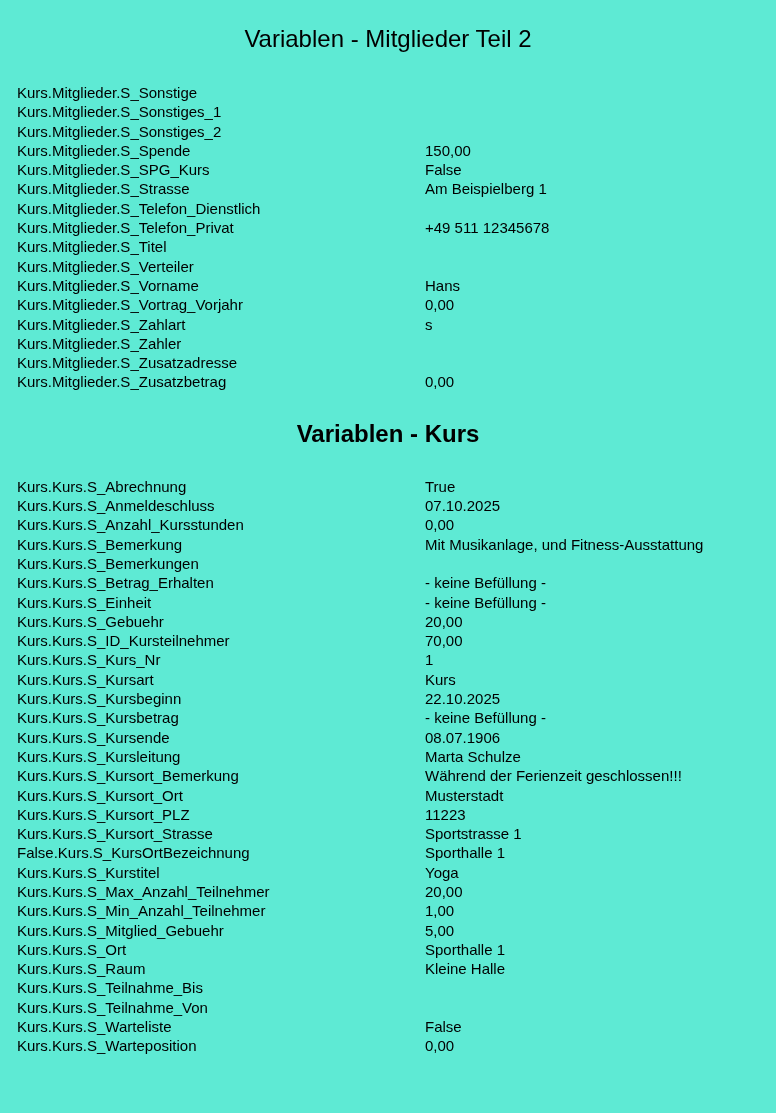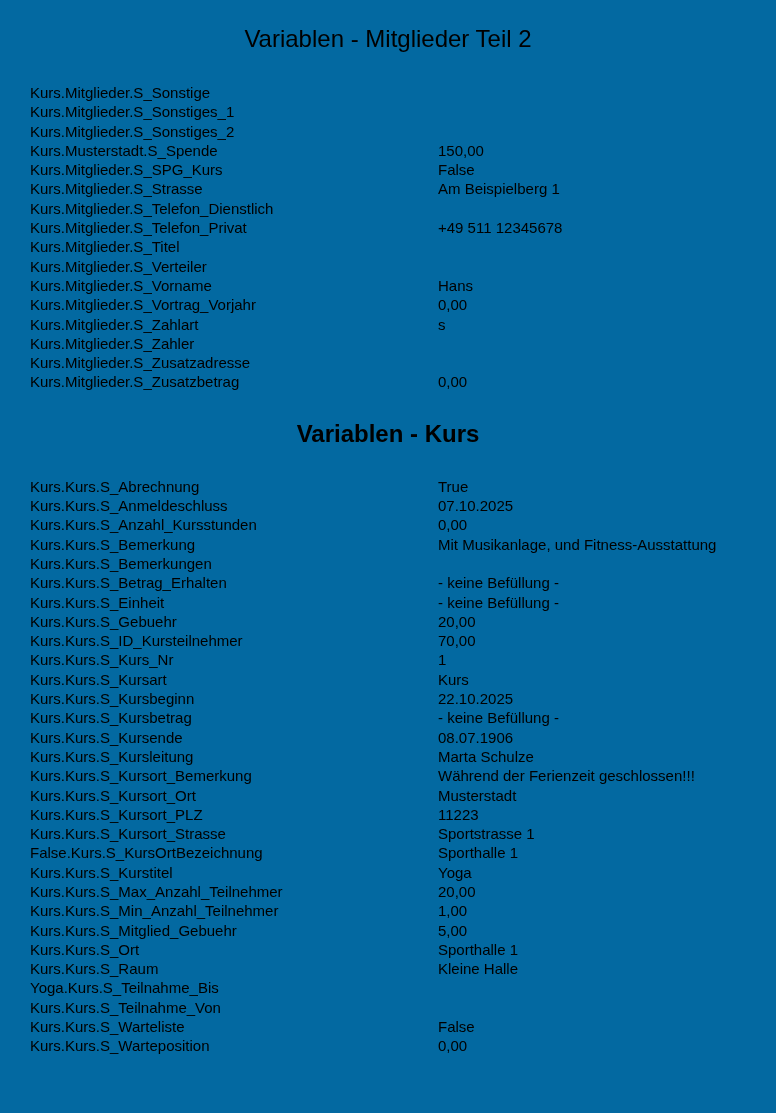--- a/index.html
+++ b/index.html
@@ -6,21 +6,21 @@
     margin: 0;
     padding: 0;
     background: #ffffff;
     color: #000000;
     font-family: "Liberation Sans", sans-serif;
   }
   #page {
     position: relative;
     width: 776px;
     height: 1113px;
-    background: #0369a1;
+    background: #5eead4;
     overflow: hidden;
   }
   .section-title {
     text-align: center;
     font-size: 24px;
     line-height: 28px;
     font-weight: 400;
     letter-spacing: 0;
   }
   #section-mitglieder .section-title { margin-top: 25px; }
@@ -29,21 +29,21 @@
   #section-kurs .rows              { margin-top: 29px; }
   .var-row {
     display: flex;
     font-size: 15px;
     line-height: 19.3px;
     white-space: nowrap;
   }
   .var-name {
     flex: 0 0 auto;
     width: 408px;
-    padding-left: 30px;
+    padding-left: 17px;
     overflow: hidden;
   }
   .var-value {
     flex: 1 1 auto;
     overflow: hidden;
   }
 </style>
 </head>
 <body>
 
@@ -58,21 +58,21 @@
         </div>
         <div class="var-row">
           <span class="var-name">Kurs.Mitglieder.S_Sonstiges_1</span>
           <span class="var-value"></span>
         </div>
         <div class="var-row">
           <span class="var-name">Kurs.Mitglieder.S_Sonstiges_2</span>
           <span class="var-value"></span>
         </div>
         <div class="var-row">
-          <span class="var-name">Kurs.Musterstadt.S_Spende</span>
+          <span class="var-name">Kurs.Mitglieder.S_Spende</span>
           <span class="var-value">150,00</span>
         </div>
         <div class="var-row">
           <span class="var-name">Kurs.Mitglieder.S_SPG_Kurs</span>
           <span class="var-value">False</span>
         </div>
         <div class="var-row">
           <span class="var-name">Kurs.Mitglieder.S_Strasse</span>
           <span class="var-value">Am Beispielberg 1</span>
         </div>
@@ -220,21 +220,21 @@
         </div>
         <div class="var-row">
           <span class="var-name">Kurs.Kurs.S_Ort</span>
           <span class="var-value">Sporthalle 1</span>
         </div>
         <div class="var-row">
           <span class="var-name">Kurs.Kurs.S_Raum</span>
           <span class="var-value">Kleine Halle</span>
         </div>
         <div class="var-row">
-          <span class="var-name">Yoga.Kurs.S_Teilnahme_Bis</span>
+          <span class="var-name">Kurs.Kurs.S_Teilnahme_Bis</span>
           <span class="var-value"></span>
         </div>
         <div class="var-row">
           <span class="var-name">Kurs.Kurs.S_Teilnahme_Von</span>
           <span class="var-value"></span>
         </div>
         <div class="var-row">
           <span class="var-name">Kurs.Kurs.S_Warteliste</span>
           <span class="var-value">False</span>
         </div>

